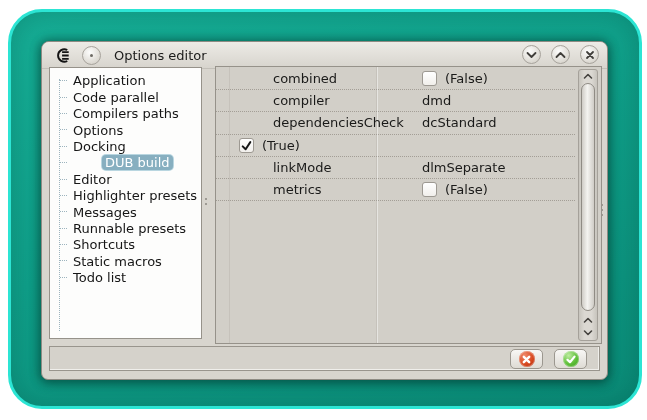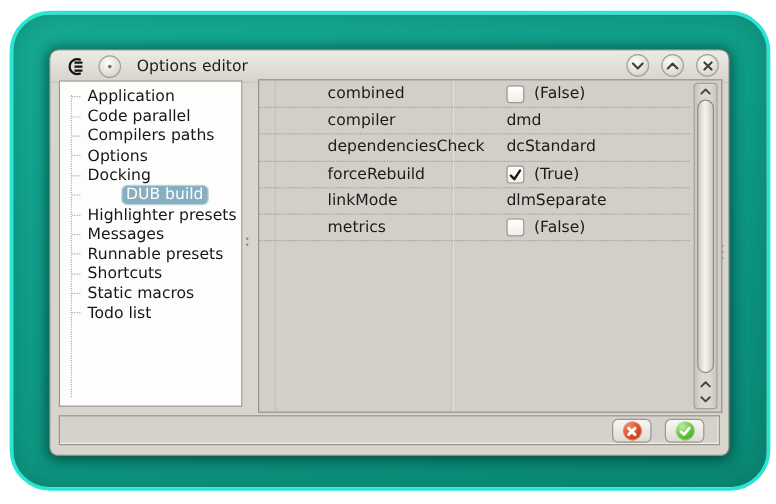--- a/index.html
+++ b/index.html
@@ -177,20 +177,23 @@
         <div class="tree-item">
           <span class="lbl">Options</span>
         </div>
         <div class="tree-item">
           <span class="lbl">Docking</span>
         </div>
         <div class="tree-item selected">
           <span class="lbl">DUB build</span>
         </div>
         <div class="tree-item">
+          <span class="lbl">Editor</span>
+        </div>
+        <div class="tree-item">
           <span class="lbl">Highlighter presets</span>
         </div>
         <div class="tree-item">
           <span class="lbl">Messages</span>
         </div>
         <div class="tree-item">
           <span class="lbl">Runnable presets</span>
         </div>
         <div class="tree-item">
           <span class="lbl">Shortcuts</span>
@@ -235,21 +238,20 @@
         </div>
         <div class="prow">
           <span class="gut"></span>
           <span class="pname">dependenciesCheck</span>
           <div class="pval">
             <span>dcStandard</span>
           </div>
         </div>
         <div class="prow">
           <span class="gut"></span>
-          <span class="pname">forceRebuild</span>
           <div class="pval">
             <span class="cbx">
               <svg width="11" height="11" viewBox="0 0 13 13">
                 <polyline points="2,7.5 5.5,11 11,2.5" fill="none" stroke="#161616" stroke-width="2.3" stroke-linecap="round" stroke-linejoin="round"></polyline>
               </svg>
             </span>
             <span>(True)</span>
           </div>
         </div>
         <div class="prow">

